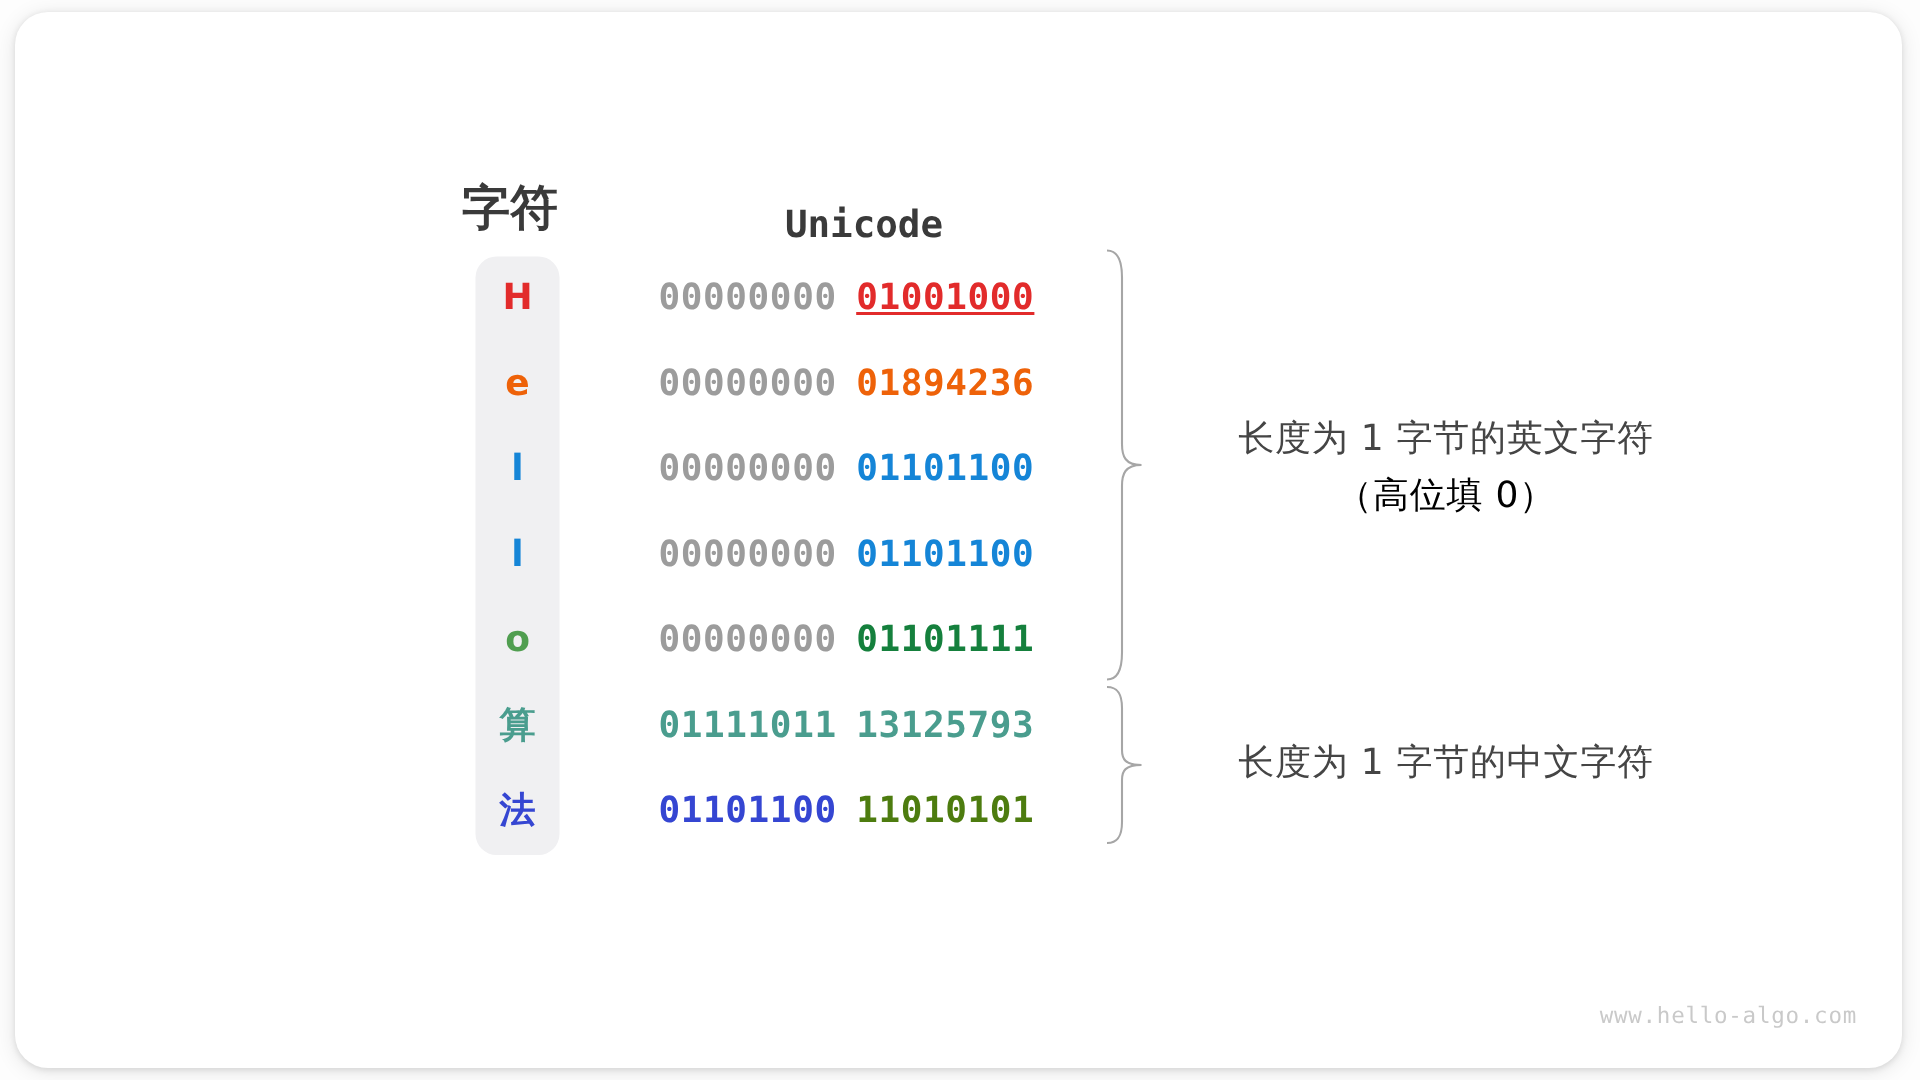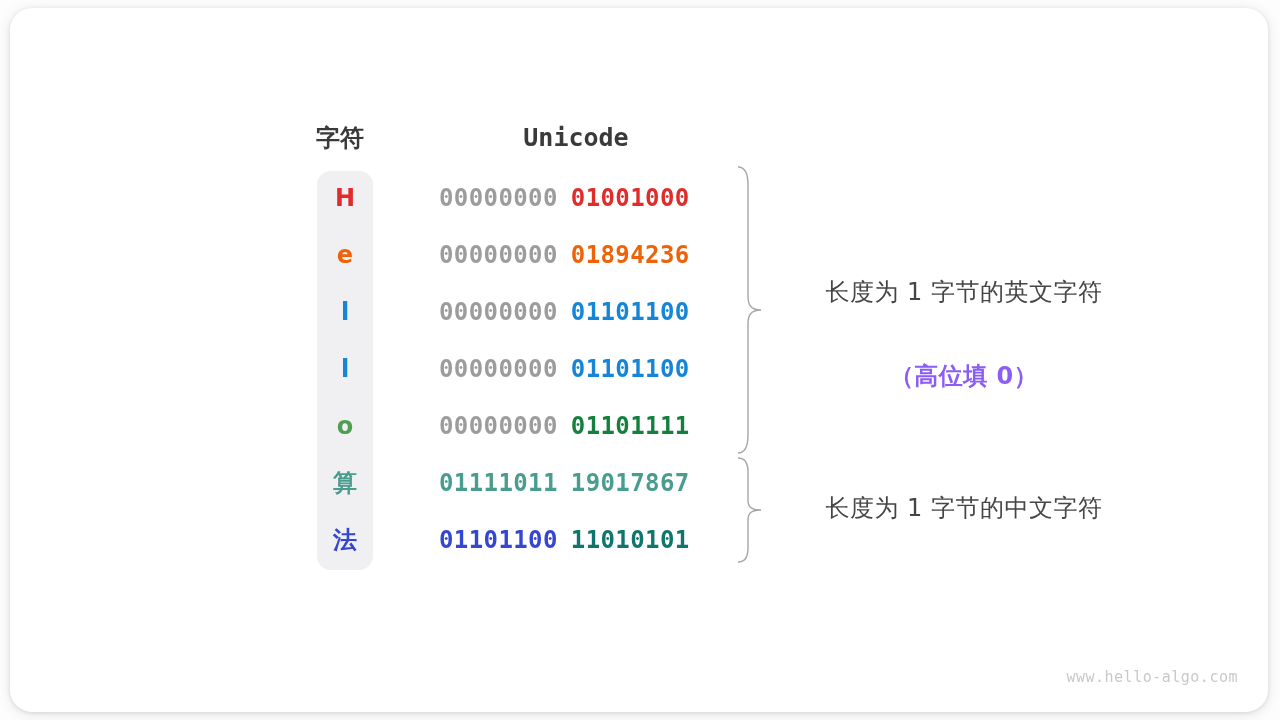--- a/index.html
+++ b/index.html
@@ -9,24 +9,24 @@
   .stage { position: relative; width: 1280px; height: 720px; background: #fdfdfd; }
 
   .card {
     position: absolute; left: 10px; top: 8px; width: 1258px; height: 704px;
     background: #ffffff; border-radius: 22px;
     box-shadow: 0 1px 4px rgba(0,0,0,0.10), 0 2px 14px rgba(0,0,0,0.10);
   }
 
   .hdr {
     position: absolute; height: 32px; line-height: 32px;
-    font-weight: bold; font-size: 24px; color: #3a3a3a; text-align: center;
+    font-weight: bold; font-size: 32px; color: #3a3a3a; text-align: center;
   }
   .hdr-char { left: 290px; top: 114px; width: 80px; }
-  .hdr-unicode { left: 486px; top: 114px; width: 160px; font-family: "DejaVu Sans Mono", monospace; font-size: 25px; }
+  .hdr-unicode { left: 486px; top: 126px; width: 160px; font-family: "DejaVu Sans Mono", monospace; font-size: 25px; }
 
   .char-col-bg {
     position: absolute; left: 307px; top: 163px; width: 56px; height: 399px;
     background: #f0f0f2; border-radius: 14px;
   }
 
   .row { position: absolute; left: 0; width: 760px; height: 32px; line-height: 32px; }
   .row .char {
     position: absolute; left: 307px; width: 56px; text-align: center;
     font-weight: bold; font-size: 24px;
@@ -38,21 +38,21 @@
   }
   .row .b2 { margin-left: 13px; }
 
   .brace { position: absolute; left: 723px; }
   .brace path { fill: none; stroke: #a6a6a6; stroke-width: 1.4; }
 
   .note {
     position: absolute; left: 784px; width: 340px; text-align: center;
     font-size: 24px; color: #454545; line-height: 38px; letter-spacing: 0.5px;
   }
-  .note .sub { color: #8b5cf6; font-weight: bold; margin-top: 46px; }
+  .note .sub { color: #000000; font-weight: normal; }
   .note-1 { top: 265px; }
   .note-2 { top: 481px; }
 
   .watermark {
     position: absolute; right: 30px; bottom: 26px;
     font-family: "DejaVu Sans Mono", monospace; font-size: 15px; color: #c9c9c9;
     letter-spacing: 0.5px;
   }
 </style>
 </head>
@@ -61,45 +61,45 @@
 <div class="stage">
   <div class="card">
 
     <div class="hdr hdr-char">字符</div>
     <div class="hdr hdr-unicode">Unicode</div>
 
     <div class="char-col-bg"></div>
 
     <div class="row" style="top:174px">
       <span class="char" style="color: rgb(226, 43, 43);">H</span>
-      <span class="bits"><span class="b1" style="color: rgb(156, 156, 156);">00000000</span><span class="b2" style="color: rgb(226, 43, 43);">01001000</span></span>
+      <span class="bits"><span class="b1" style="color: rgb(156, 156, 156);">00000000</span><span class="b2" style="color: rgb(226, 43, 43); text-decoration: underline;">01001000</span></span>
     </div>
     <div class="row" style="top:231px">
       <span class="char" style="color: rgb(238, 98, 9);">e</span>
       <span class="bits"><span class="b1" style="color: rgb(156, 156, 156);">00000000</span><span class="b2" style="color: rgb(238, 98, 9);">01894236</span></span>
     </div>
     <div class="row" style="top:288px">
       <span class="char" style="color: rgb(21, 133, 215);">l</span>
       <span class="bits"><span class="b1" style="color: rgb(156, 156, 156);">00000000</span><span class="b2" style="color: rgb(21, 133, 215);">01101100</span></span>
     </div>
     <div class="row" style="top:345px">
       <span class="char" style="color: rgb(21, 133, 215);">l</span>
       <span class="bits"><span class="b1" style="color: rgb(156, 156, 156);">00000000</span><span class="b2" style="color: rgb(21, 133, 215);">01101100</span></span>
     </div>
     <div class="row" style="top:402px">
       <span class="char" style="color: rgb(80, 158, 80);">o</span>
       <span class="bits"><span class="b1" style="color: rgb(156, 156, 156);">00000000</span><span class="b2" style="color: #15803d;">01101111</span></span>
     </div>
     <div class="row" style="top:459px">
       <span class="char" style="color: rgb(74, 157, 142);">算</span>
-      <span class="bits"><span class="b1" style="color: rgb(74, 157, 142); margin-top: 12px;">01111011</span><span class="b2" style="color: rgb(74, 157, 142);">19017867</span></span>
+      <span class="bits"><span class="b1" style="color: rgb(74, 157, 142); margin-top: 12px;">01111011</span><span class="b2" style="color: rgb(74, 157, 142);">13125793</span></span>
     </div>
     <div class="row" style="top:516px">
       <span class="char" style="color: rgb(53, 70, 210);">法</span>
-      <span class="bits"><span class="b1" style="color: rgb(53, 70, 210);">01101100</span><span class="b2" style="color: #0f766e;">11010101</span></span>
+      <span class="bits"><span class="b1" style="color: rgb(53, 70, 210);">01101100</span><span class="b2" style="color: #4d7c0f;">11010101</span></span>
     </div>
 
     <svg class="brace" style="top:158px" width="32" height="288" viewBox="0 0 32 288">
       <path d="M 5 1 C 13 1 15 9 15 19 L 15 130 C 15 138 17 144 28 144 C 17 144 15 150 15 158 L 15 269 C 15 279 13 287 5 287"></path>
     </svg>
     <svg class="brace" style="top:449px" width="32" height="106" viewBox="0 0 32 106">
       <path d="M 5 1 C 13 1 15 7 15 15 L 15 43 C 15 49 17 53 28 53 C 17 53 15 57 15 63 L 15 91 C 15 99 13 105 5 105"></path>
     </svg>
 
     <div class="note note-1">

